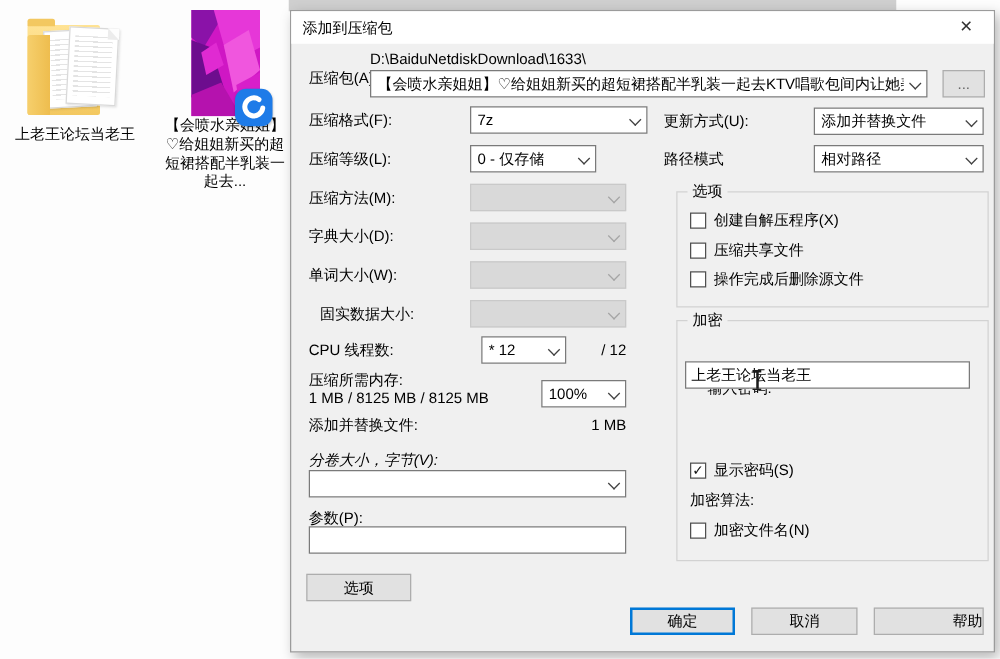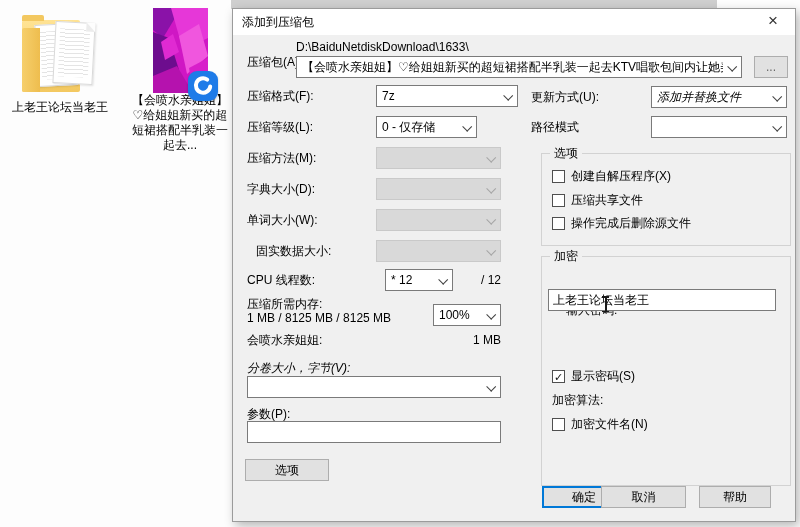--- a/index.html
+++ b/index.html
@@ -157,78 +157,79 @@
     </div>
     <div class="lbl" style="left:230px; top:260px; width:38px; text-align:right;">/ 12</div>
 
     <div class="txt" style="left:14px; top:287px;">压缩所需内存:</div>
     <div class="txt" style="left:14px; top:302px;">1 MB / 8125 MB / 8125 MB</div>
     <div class="combo" style="left:200px; top:295px; width:68px;">
       <span class="cval">100%</span>
         <span class="chev"></span>
     </div>
 
-    <div class="lbl" style="left:14px; top:322px; line-height:18px;">会喷水亲姐姐:</div>
+    <div class="lbl" style="left:14px; top:322px; line-height:18px;">添加并替换文件:</div>
     <div class="lbl" style="left:180px; top:322px; width:88px; text-align:right; line-height:18px;">1 MB</div>
 
     <div class="txt" style="left:14px; top:351px;font-style:italic;">分卷大小，字节(V):</div>
     <div class="combo" style="left:14px; top:367px; width:254px;">
       <span class="cval"></span>
         <span class="chev"></span>
     </div>
 
     <div class="txt" style="left:14px; top:397px;">参数(P):</div>
     <input class="tbox" style="left: 14px; top: 412px; width: 254px;" value="">
 
     <button class="btn" style="left:12px; top:450px; width:84px;">选项</button>
 
     <div class="lbl" style="left:298px; top:77px;">更新方式(U):</div>
-    <div class="combo" style="left:418px; top:77px; width:136px;font-style:italic;">
+    <div class="combo" style="left:418px; top:77px; width:136px;">
       <span class="cval">添加并替换文件</span>
         <span class="chev"></span>
     </div>
     <div class="lbl" style="left:298px; top:107px;">路径模式</div>
     <div class="combo" style="left:418px; top:107px; width:136px;">
+      <span class="cval">相对路径</span>
         <span class="chev"></span>
     </div>
 
     <div class="group" style="left:308px; top:144px; width:250px; height:93px;">
       <div class="group-title">选项</div>
       <div class="cbrow" style="left:10px; top:14px;">
         <span class="cb"></span>
         <span>创建自解压程序(X)</span>
       </div>
       <div class="cbrow" style="left:10px; top:38px;">
         <span class="cb"></span>
         <span>压缩共享文件</span>
       </div>
       <div class="cbrow" style="left:10px; top:61px;">
         <span class="cb"></span>
         <span>操作完成后删除源文件</span>
       </div>
     </div>
 
-    <div class="group" style="left:308px; top:247px; width:250px; height:230px;">
+    <div class="group" style="left:308px; top:247px; width:250px; height:193px;">
       <div class="group-title">加密</div>
       <div class="txt" style="left:24px; top:13px;margin-top:32px;">输入密码:</div>
       <input class="tbox" style="left: 6px; top: 32px; width: 228px;" value="上老王论坛当老王">
       <div class="cbrow" style="left:10px; top:111px;">
         <span class="cb checked">✓</span>
         <span>显示密码(S)</span>
       </div>
       <div class="lbl" style="left:10px; top:132px;">加密算法:</div>
       <div class="cbrow" style="left:10px; top:159px;">
         <span class="cb"></span>
         <span>加密文件名(N)</span>
       </div>
     </div>
 
     <div class="ibeam">
       <i class="v"></i>
         <i class="h1"></i>
         <i class="h2"></i>
     </div>
 
-    <button class="btn primary" style="left:271px; top:477px; width:84px;margin-left:38px;">确定</button>
+    <button class="btn primary" style="left:271px; top:477px; width:84px;">确定</button>
     <button class="btn" style="left:368px; top:477px; width:85px;">取消</button>
-    <button class="btn" style="left:466px; top:477px; width:72px;">帮助</button>
+    <button class="btn" style="left:466px; top:477px; width:88px;text-align:right;">帮助</button>
   </div>
 </div>
 
 </body></html>

